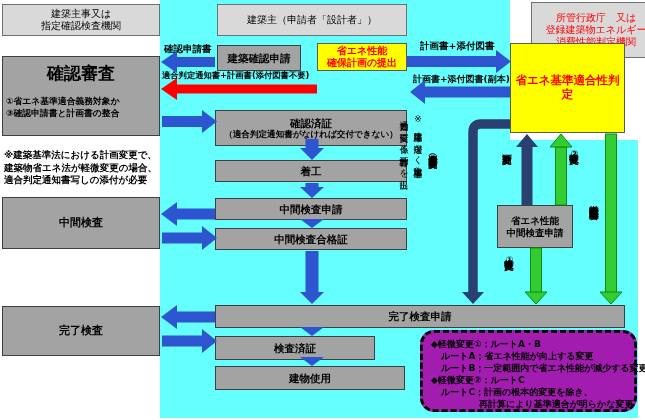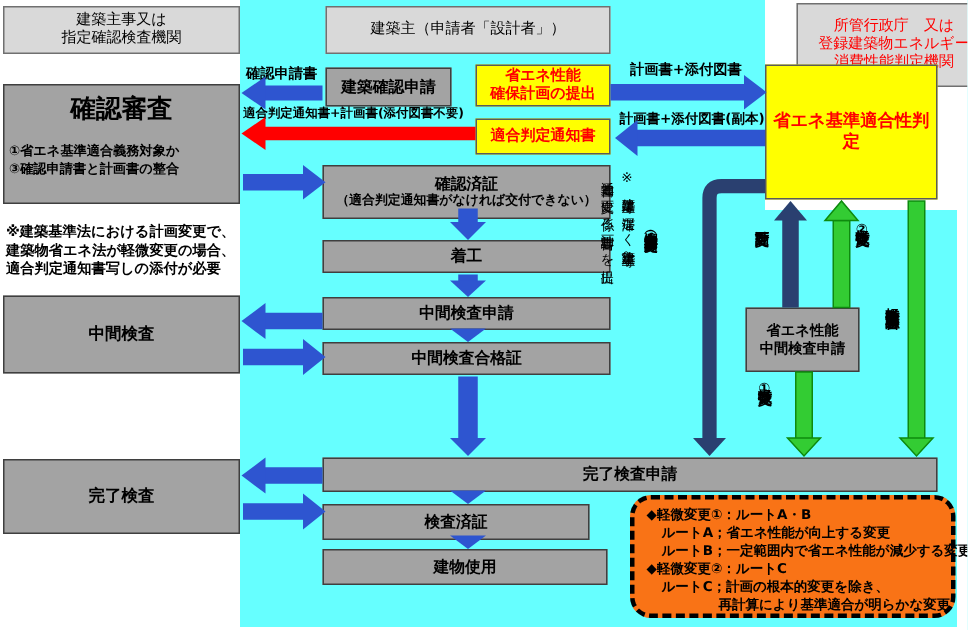--- a/index.html
+++ b/index.html
@@ -14,21 +14,21 @@
     display:flex;align-items:center;justify-content:center;flex-direction:column;
     font-weight:bold;font-size:10.5px;line-height:1.2;text-align:center;box-sizing:border-box;
   }
   .gray{background:#d9d9d9;border:1.5px solid #707070;font-weight:normal;font-size:10px;}
   .yellow{background:#ffff00;border:1.5px solid #5a5a5a;color:#ff0000;font-size:10px;}
   .redtext{color:#ff0000;}
   .lbl{position:absolute;font-weight:bold;font-size:9.5px;white-space:nowrap;}
   .vtext{position:absolute;writing-mode:vertical-rl;text-orientation:upright;font-size:9px;font-weight:bold;white-space:nowrap;letter-spacing:0.5px;}
   .legend{
     position:absolute;left:420px;top:330px;width:217px;height:82px;box-sizing:border-box;
-    background:#f97316;border:3px dashed #000;border-radius:14px;padding:5px 6px 4px 8px;
+    background:#a21caf;border:3px dashed #000;border-radius:14px;padding:5px 6px 4px 8px;
     font-size:9px;font-weight:bold;line-height:1.34;white-space:nowrap;
   }
   .lg-line.ind1{padding-left:10px;}
   .lg-line.ind2{padding-left:48px;}
   svg{position:absolute;left:0;top:0;pointer-events:none;}
   .note{position:absolute;font-weight:bold;font-size:9.5px;line-height:1.32;white-space:nowrap;}
 </style>
 </head>
 <body>
 
@@ -72,43 +72,40 @@
   </div>
 
   <div class="box" style="left:217px;top:45px;width:84px;height:26px;">
     <div>建築確認申請</div>
   </div>
 
   <div class="box yellow" style="left:317px;top:43px;width:90px;height:28px;font-weight:bold;">
     <div>省エネ性能</div>
     <div>確保計画の提出</div>
   </div>
-  <div class="box yellow" style="left:317px;top:79px;width:90px;height:24px;font-weight:bold;">
-    <div>適合判定通知書</div>
-  </div>
 
   <div class="box" style="left:215px;top:110px;width:192px;height:36px;">
     <div style="font-size:10.5px;">確認済証</div>
     <div style="font-size:8.6px;">（適合判定通知書がなければ交付できない）</div>
   </div>
 
   <div class="box" style="left:215px;top:160px;width:192px;height:22px;">
     <div>着工</div>
   </div>
   <div class="box" style="left:215px;top:198px;width:192px;height:22px;">
     <div>中間検査申請</div>
   </div>
   <div class="box" style="left:215px;top:228px;width:192px;height:22px;">
     <div>中間検査合格証</div>
   </div>
 
   <div class="box" style="left:215px;top:305px;width:410px;height:23px;align-items:center;">
     <div style="width:192px;text-align:center;">完了検査申請</div>
   </div>
-  <div class="box" style="left:215px;top:336px;width:178px;height:24px;">
+  <div class="box" style="left:215px;top:336px;width:160px;height:24px;">
     <div>検査済証</div>
   </div>
   <div class="box" style="left:215px;top:366px;width:190px;height:24px;">
     <div>建物使用</div>
   </div>
 
   <div class="box yellow" style="left:510px;top:43px;width:115px;height:90px;font-weight:bold;font-size:11.5px;">
     <div>省エネ基準適合性判定</div>
   </div>
 

